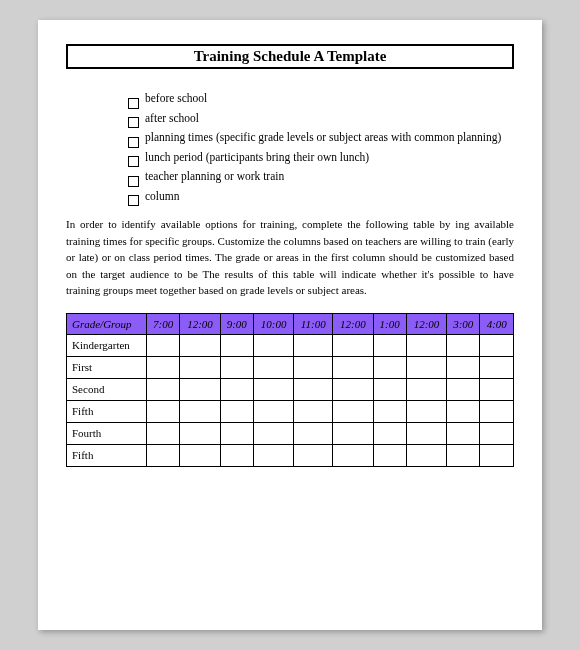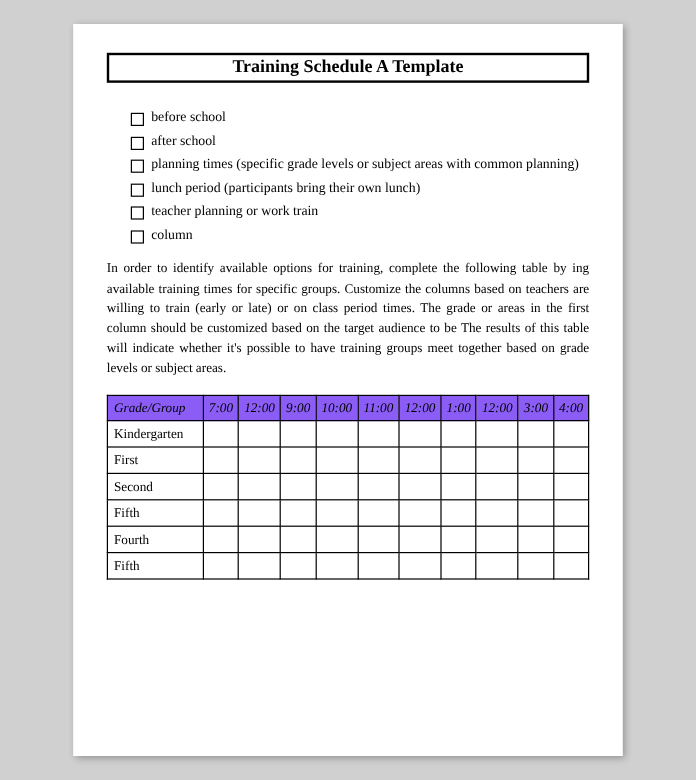--- a/index.html
+++ b/index.html
@@ -11,21 +11,21 @@
       background: #d0d0d0;
       display: flex;
       justify-content: center;
       align-items: center;
       min-height: 650px;
       width: 580px;
       font-family: 'Times New Roman', Times, serif;
     }
     .page {
       background: #ffffff;
-      width: 458px;
+      width: 504px;
       min-height: 610px;
       padding: 24px 28px 24px 28px;
       box-shadow: 2px 2px 6px rgba(0,0,0,0.3);
     }
     .title {
       text-align: center;
       font-size: 15px;
       font-weight: bold;
       border: 2px solid #000;
       display: inline-block;
@@ -45,22 +45,23 @@
       text-align: justify;
     }
     .checklist {
       list-style: none;
       margin: 0 0 10px 20px;
       font-size: 11.5px;
       line-height: 1.7;
     }
     .checklist li {
       display: flex;
-      align-items: center;
+      align-items: flex-end;
       gap: 6px;
+      margin-left: 42px;
     }
     .checkbox-icon {
       display: inline-block;
       width: 11px;
       height: 11px;
       border: 1.5px solid #000;
       min-width: 11px;
       margin-top: 2px;
     }
     .body-text {

